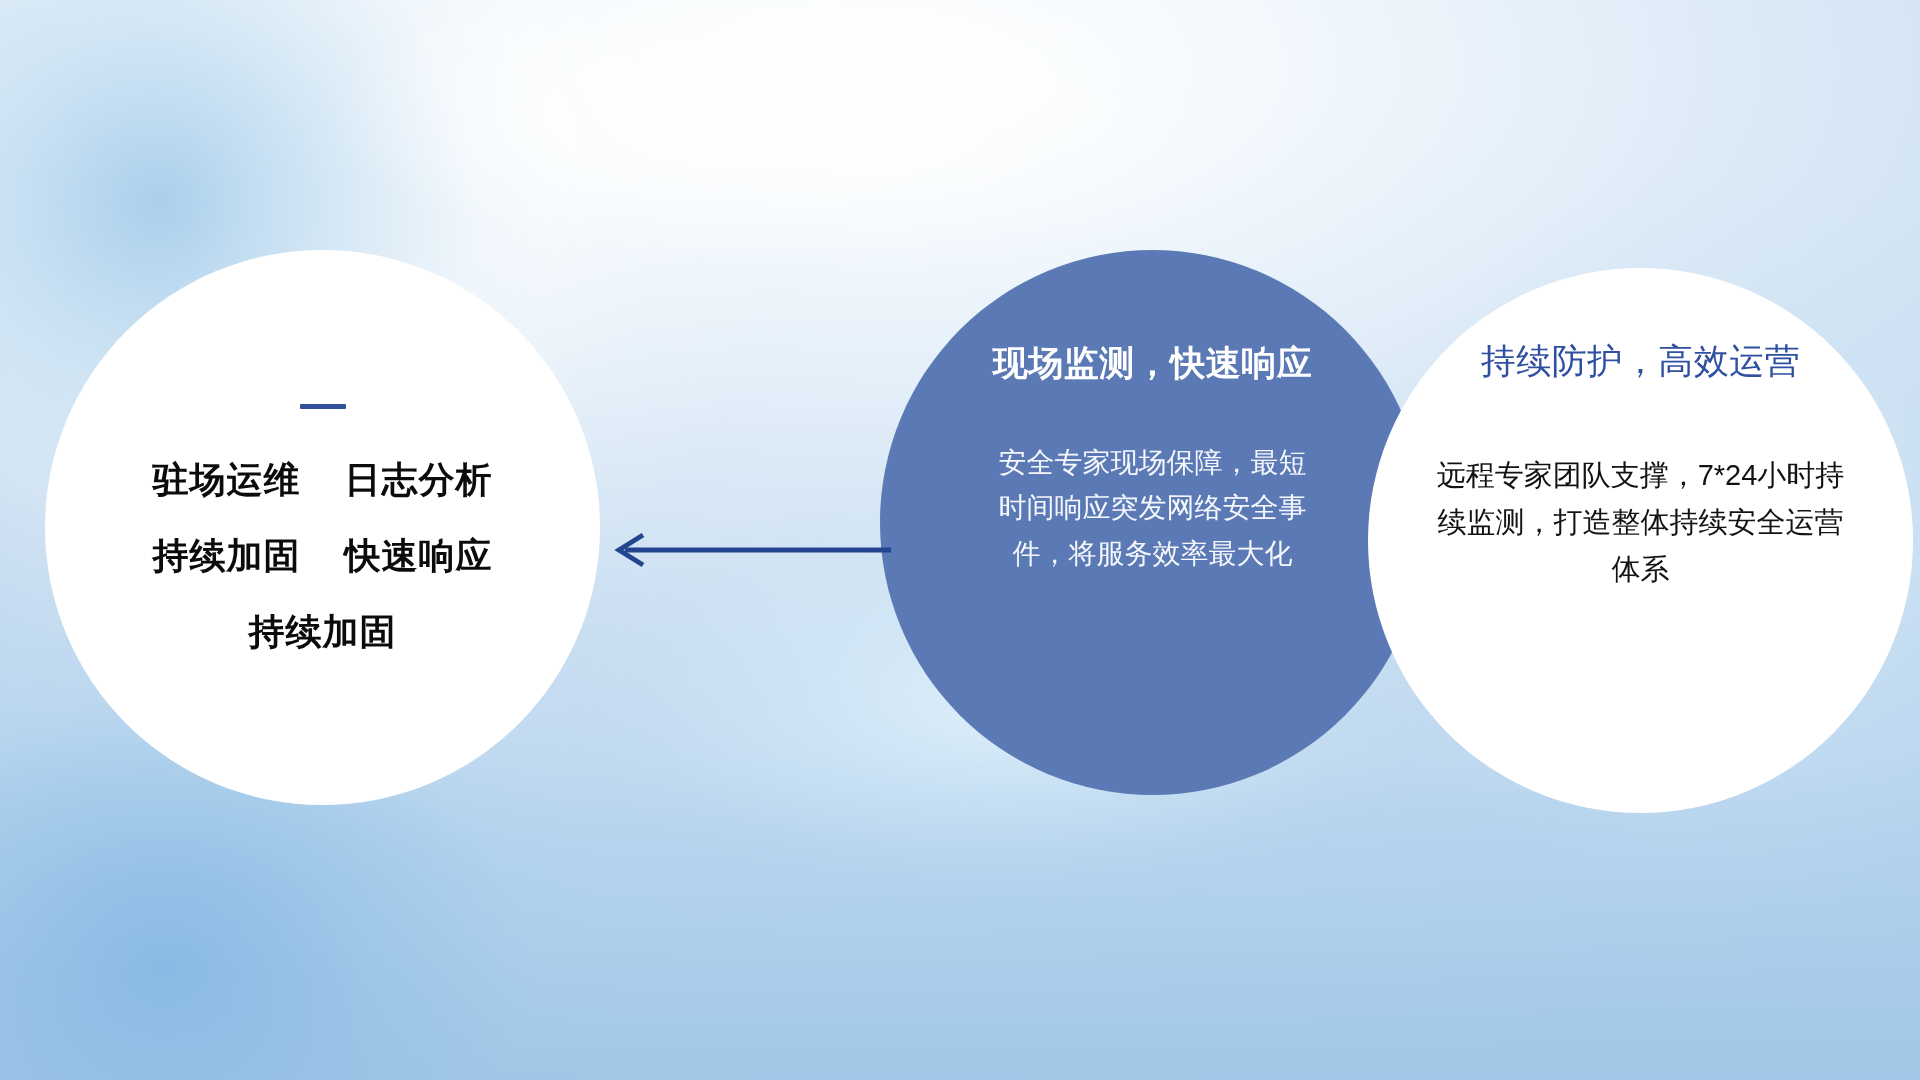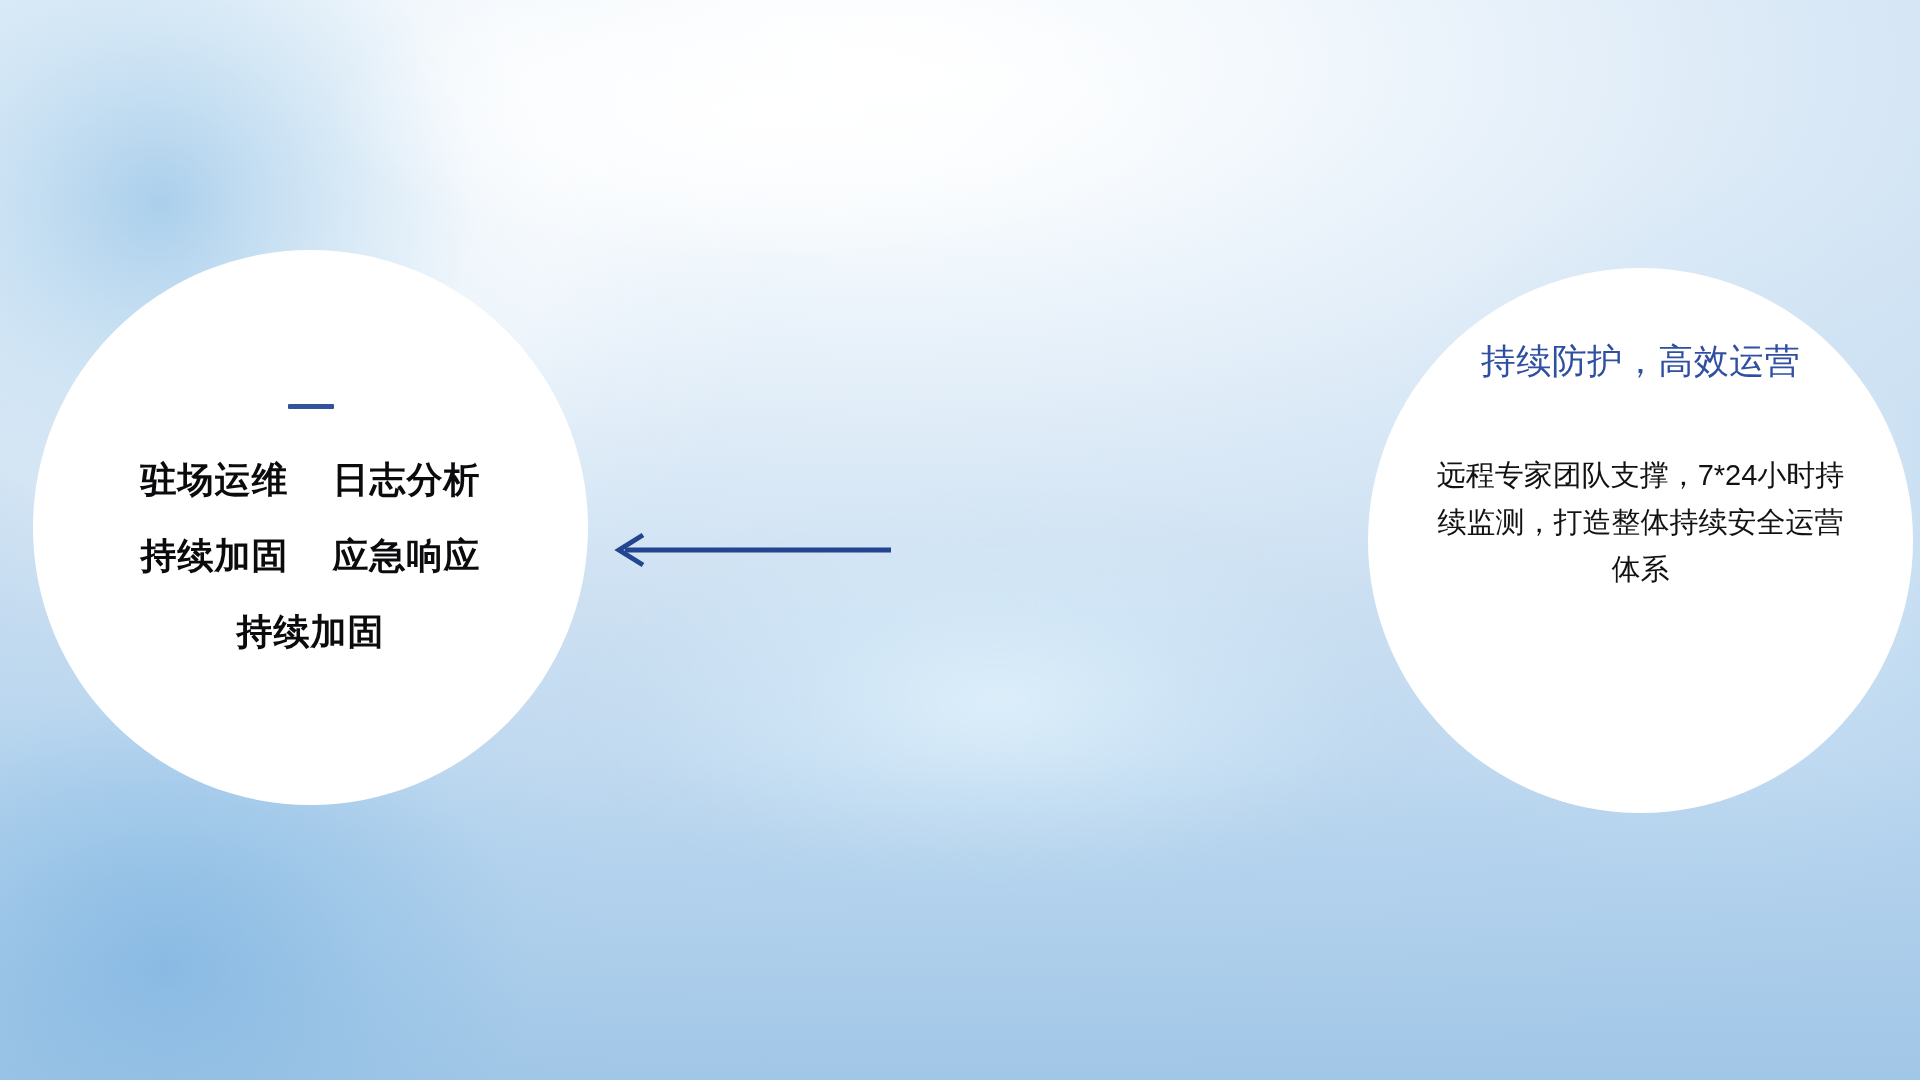--- a/index.html
+++ b/index.html
@@ -88,21 +88,21 @@
   }
 
   
   .circle {
     position: absolute;
     border-radius: 50%;
     box-sizing: border-box;
   }
 
   .circle-left {
-    left: 33px;
+    left: 45px;
     top: 250px;
     width: 555px;
     height: 555px;
     background: #ffffff;
     display: flex;
     flex-direction: column;
     align-items: center;
     justify-content: center;
     padding: 0 54px;
   }
@@ -204,24 +204,28 @@
   <div class="bg-top-left-blue"></div>
   <div class="bg-bottom-left-blue"></div>
   <div class="bg-mid-sheen"></div>
   <div class="bg-right-soft"></div>
   <div class="bg-top-white"></div>
   <div class="bg-bottom-band"></div>
 
   <div class="circle circle-left">
     <div class="divider-dash"></div>
     <div class="left-line">驻场运维    日志分析</div>
-    <div class="left-line">持续加固    应急响应</div>
+    <div class="left-line">持续加固    快速响应</div>
     <div class="left-line last">持续加固</div>
   </div>
 
+  <div class="circle circle-blue">
+    <div class="blue-title">现场监测，快速响应</div>
+    <div class="blue-body">安全专家现场保障，最短时间响应突发网络安全事件，将服务效率最大化</div>
+  </div>
 
   <div class="circle circle-right">
     <div class="right-title">持续防护，高效运营</div>
     <div class="right-body">远程专家团队支撑，7*24小时持续监测，打造整体持续安全运营体系</div>
   </div>
 
   <svg class="arrow" viewBox="0 0 290 44">
     <line x1="286" y1="22" x2="20" y2="22" stroke="#23458f" stroke-width="5"></line>
     <polyline points="38,7 14,22 38,37" fill="none" stroke="#23458f" stroke-width="5" stroke-linejoin="miter" stroke-linecap="butt"></polyline>
   </svg>

